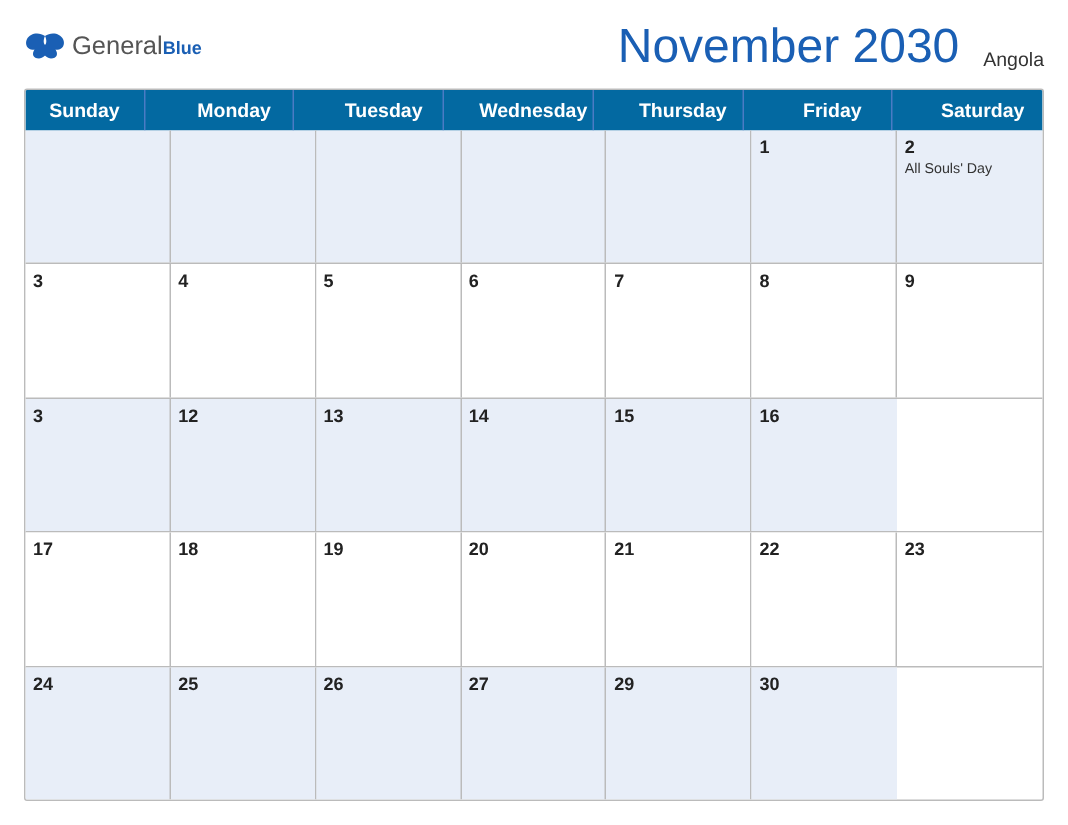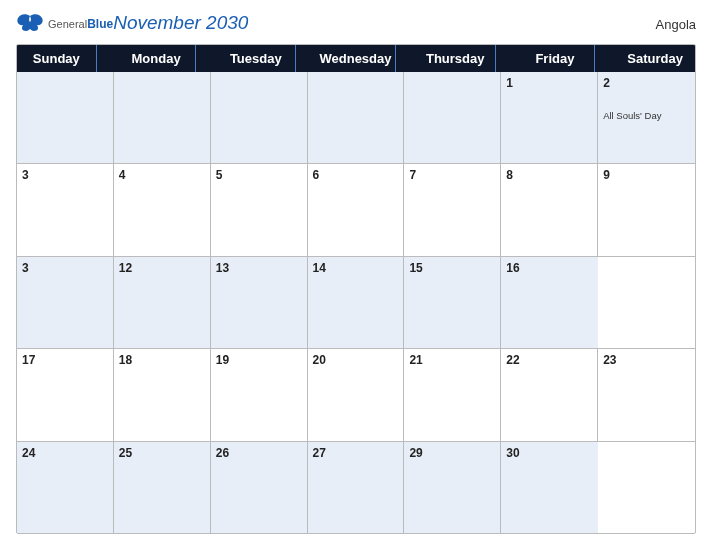--- a/index.html
+++ b/index.html
@@ -17,61 +17,60 @@
       align-items: center;
       justify-content: space-between;
       margin-bottom: 4px;
     }
     .logo {
       display: flex;
       align-items: center;
       gap: 4px;
     }
     .logo-text-general {
-      font-size: 11px;
+      font-size: 17px;
       color: #555;
       font-weight: normal;
     }
     .logo-text-blue {
       font-size: 12px;
       color: #1a5fb4;
       font-weight: bold;
     }
     .logo-bird {
       width: 28px;
       height: 22px;
     }
     .title {
-      font-size: 19px;
+      font-size: 32px;
       color: #1a5fb4;
       font-weight: normal;
-      text-align: left;
-      flex: 1;
-      font-style: italic;
+      text-align: right;
+      flex: 1;
     }
     .country {
       font-size: 13px;
       color: #333;
       align-self: flex-end;
       padding-bottom: 2px;
       margin-left: 16px;
     }
     .calendar {
       flex: 1;
       display: flex;
       flex-direction: column;
       border: 1px solid #bbb;
       border-radius: 2px;
       overflow: hidden;
       margin-top: 6px;
     }
     .calendar-header {
       display: grid;
       grid-template-columns: repeat(7, 1fr);
-      background-color: #0f172a;
+      background-color: #0369a1;
       gap: 20px;
     }
     .calendar-header .day-name {
       color: #fff;
       font-size: 13px;
       font-weight: bold;
       text-align: center;
       padding: 6px 2px;
       border-right: 1px solid #4a7bc4;
     }
@@ -108,21 +107,21 @@
     }
     .day-number {
       font-size: 12px;
       color: #222;
       font-weight: bold;
       line-height: 1.4;
     }
     .event-text {
       font-size: 9.5px;
       color: #333;
-      margin-top: 18px;
+      margin-top: 0;
       line-height: 1.3;
     }
     
     .row-odd .calendar-cell {
       background: #e8eef8;
     }
     .row-odd .calendar-cell.empty {
       background: #e8eef8;
     }
     .row-even .calendar-cell {

